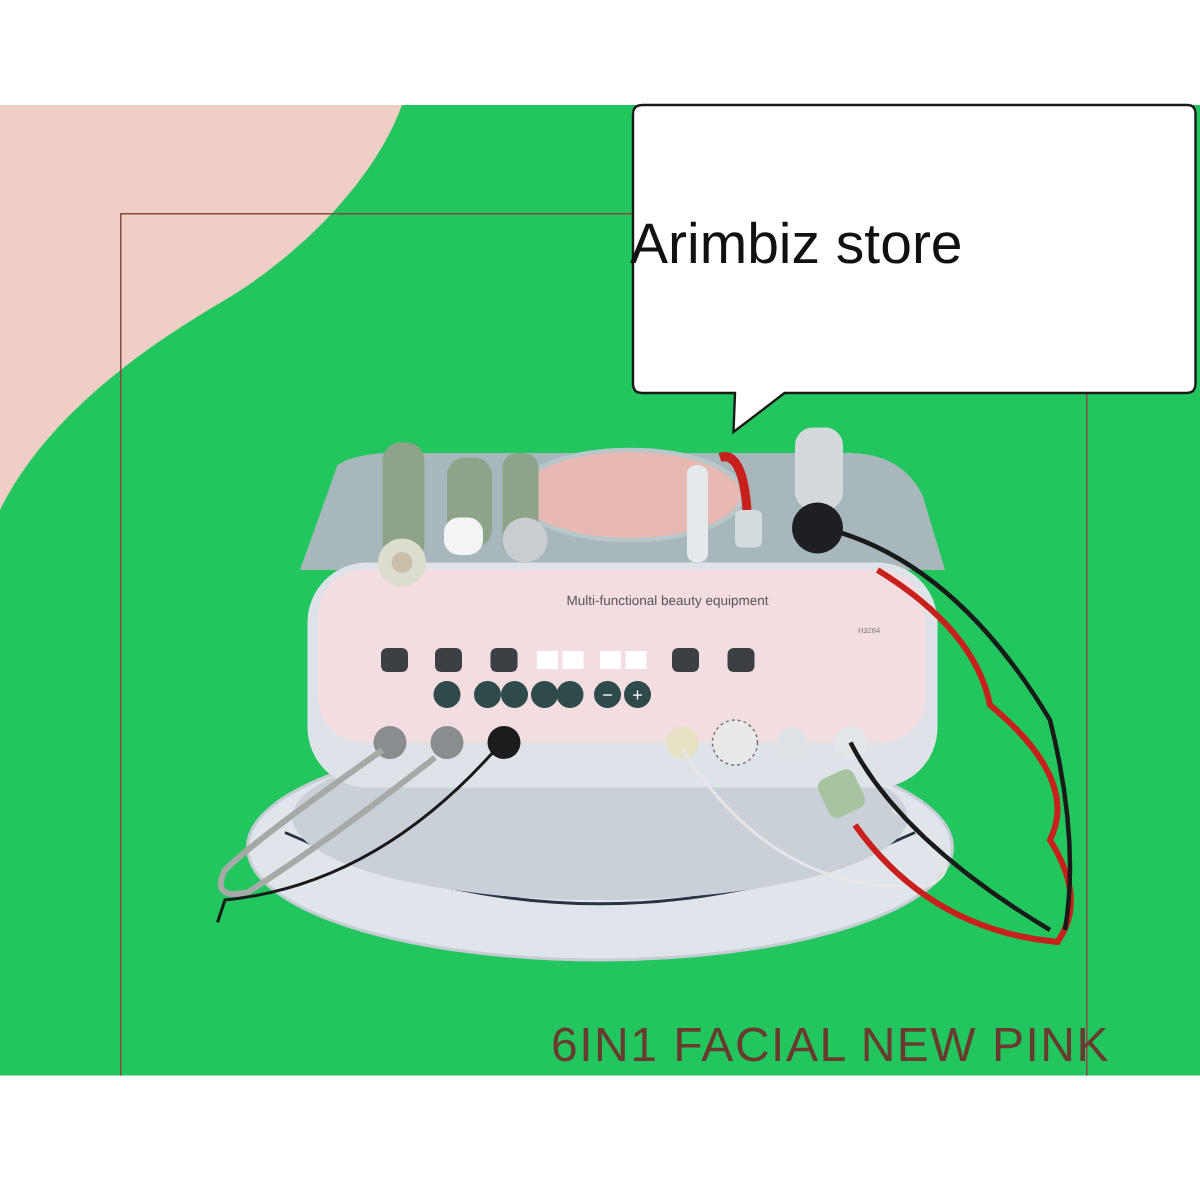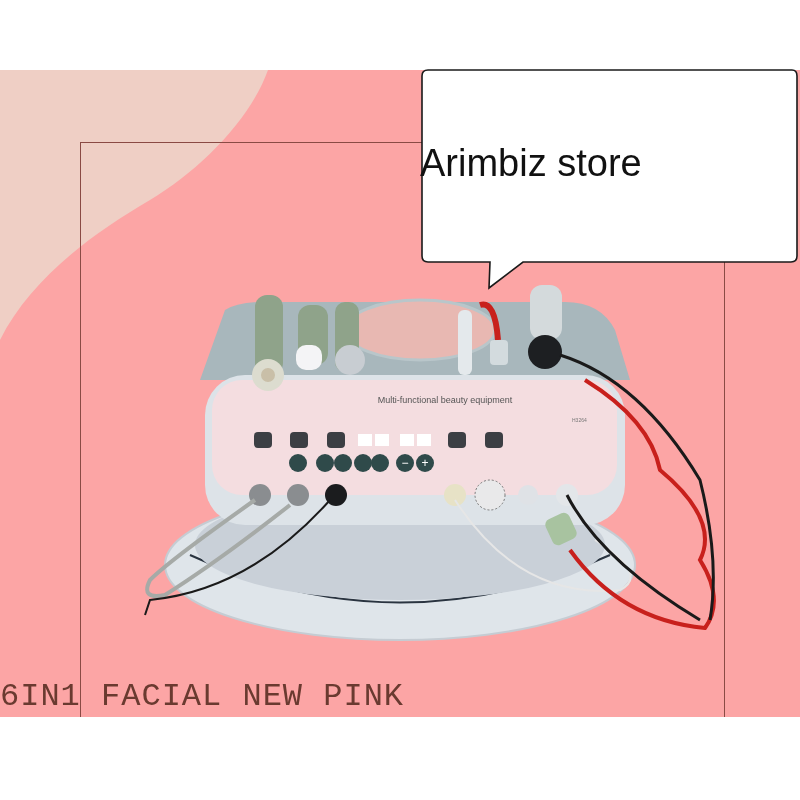--- a/index.html
+++ b/index.html
@@ -1,19 +1,19 @@
 <!DOCTYPE html>
 <html><head>
 <meta charset="utf-8">
 <style>
   html, body { margin:0; padding:0; }
   body { width:800px; height:800px; background:#ffffff; position:relative; overflow:hidden; font-family:"Liberation Sans", sans-serif; }
-  .photo { position:absolute; left:0; top:70px; width:800px; height:647px; background:#fca5a5; overflow:hidden; }
+  .photo { position:absolute; left:0; top:70px; width:800px; height:647px; background:#22c55e; overflow:hidden; }
   .frame { position:absolute; left:80px; top:72px; width:643px; height:600px; border-left:1.5px solid #8a4a44; border-top:1.5px solid #8a4a44; border-right:1.5px solid #8a4a44; }
-  .title { position:absolute; left:0; width:740px; top:608px; text-align:left; font-family:Liberation Mono, monospace; font-size:32px; letter-spacing:1px; color:#6a3a30; }
+  .title { position:absolute; left:0; width:740px; top:608px; text-align:right; font-family:Liberation Sans, sans-serif; font-size:32px; letter-spacing:1px; color:#6a3a30; }
   .bubble { position:absolute; left:420px; top:68px; width:378px; height:194px; }
   .bubble-text { position:absolute; left:420px; top:142px; width:378px; text-align:left; font-size:38px; color:#111; }
 </style>
 </head>
 <body>
 
 <div class="photo">
   <svg width="800" height="647" viewBox="0 70 800 647" style="position:absolute;left:0;top:0">
 
     <path d="M0 70 L268 70 C250 120 200 170 150 200 C90 235 30 280 0 340 Z" fill="#efcfc5"></path>

